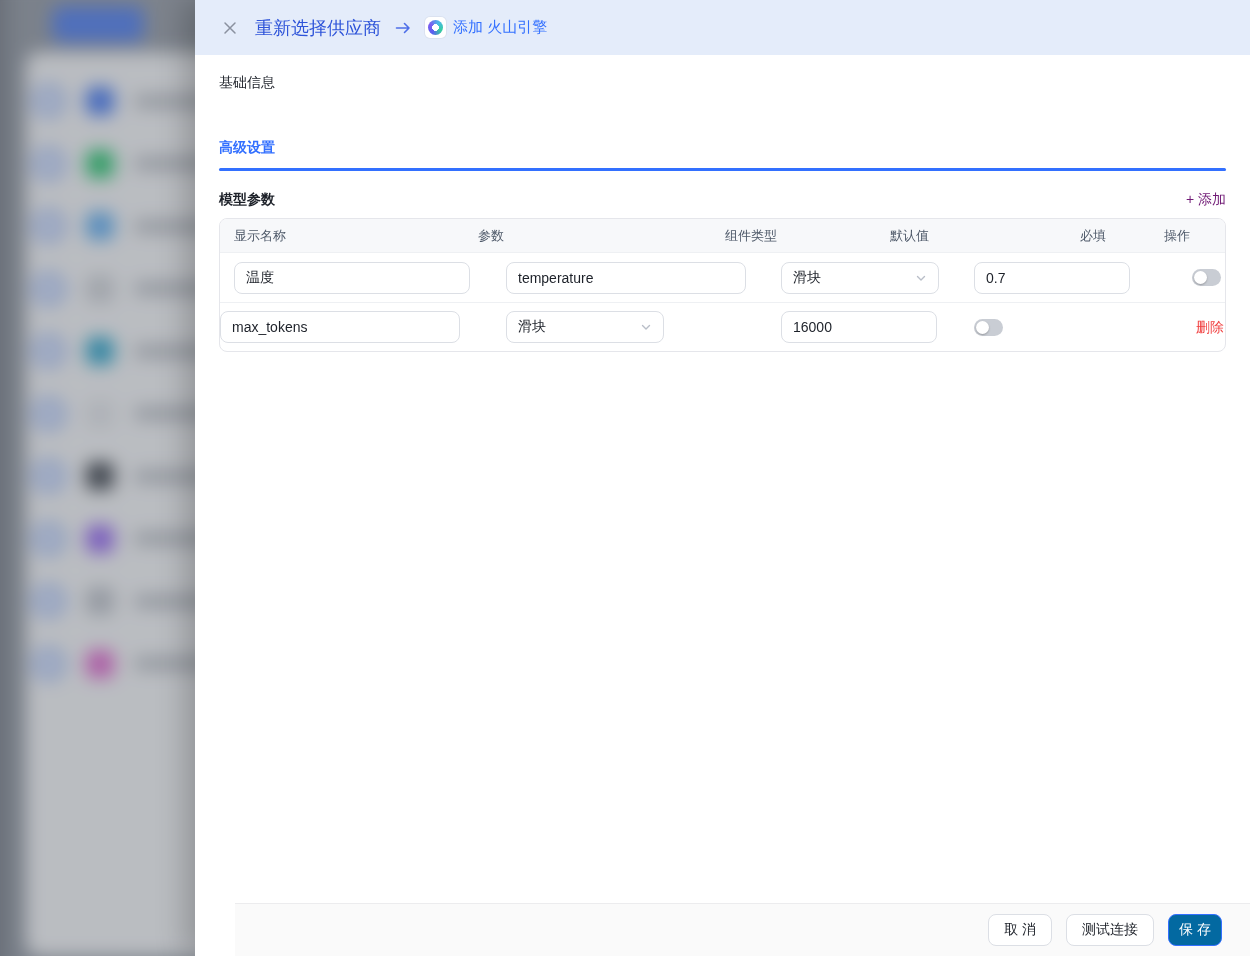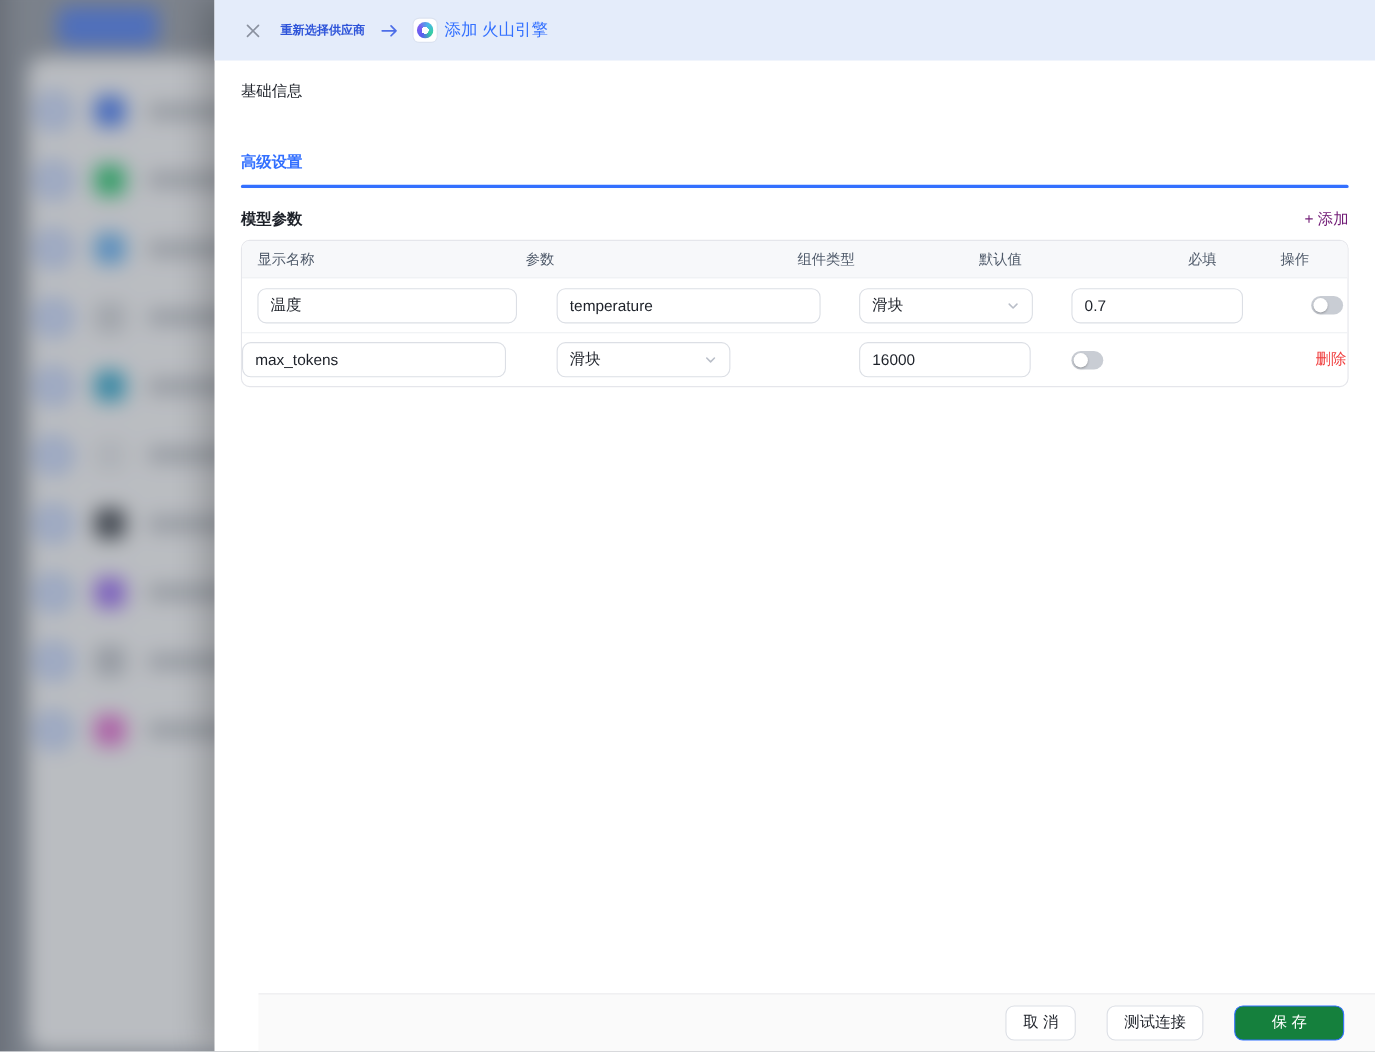--- a/index.html
+++ b/index.html
@@ -17,21 +17,21 @@
   .bg-ring { width:34px; height:34px; border-radius:50%; border:8px solid rgba(97,140,240,.45); background:#e8eefb; flex:0 0 auto; }
   .bg-ic { width:28px; height:28px; border-radius:7px; flex:0 0 auto; }
   .bg-txt { width:78px; height:13px; border-radius:7px; background:#b9bdc4; }
   .bg-dim { position:absolute; inset:0; background:rgba(52,58,68,.30); }
 
   
   .drawer { position:absolute; left:195px; top:0; right:0; bottom:0; background:#fff;
     box-shadow:-10px 0 28px rgba(0,0,0,.22); display:flex; flex-direction:column; }
   .dheader { height:55px; background:#e4ecfa; display:flex; align-items:center; padding:0 24px; gap:14px; flex:0 0 auto; }
   .x-btn { width:22px; height:22px; display:flex; align-items:center; justify-content:center; cursor:pointer; }
-  .crumb-back { font-size:11px; font-weight:bold; color:#2e54d9; cursor:pointer; }
+  .crumb-back { font-size:18px; font-weight:normal; color:#2e54d9; cursor:pointer; }
   .crumb-arrow { display:flex; align-items:center; }
   .logo-box { width:21px; height:21px; border-radius:5px; background:#fff; display:flex; align-items:center; justify-content:center;
     box-shadow:0 0 0 1px rgba(0,0,0,.04); }
   .logo-ring { width:15px; height:15px; border-radius:50%;
     background:radial-gradient(circle at 50% 50%, #ffffff 0 30%, transparent 31%),
                conic-gradient(from 210deg, #5a5ff0, #7c5cf0, #49b8e8, #35cf9f, #5a5ff0); }
   .crumb-action { font-size:15px; color:#3370ff; display:flex; align-items:center; gap:7px; cursor:pointer; }
 
   .dbody { flex:1 1 auto; overflow:hidden; }
   .tabs { margin:0 24px; padding-top:19px; display:flex; gap:34px; border-bottom:1px solid #e5e6eb;flex-direction:column; }
@@ -57,25 +57,25 @@
   .c2 .tin { width:240px; }
   .c4 .tin { width:156px; }
   .sel { width:158px; height:32px; border:1px solid #dcdfe5; border-radius:8px; background:#fff; display:flex;
     align-items:center; justify-content:space-between; padding:0 11px; font-size:14px; color:#1d2129; cursor:pointer; }
   .switch { width:29px; height:17px; border-radius:9px; background:#c9cdd4; position:relative; cursor:pointer; }
   .switch::after { content:''; position:absolute; left:2px; top:2px; width:13px; height:13px; border-radius:50%;
     background:#fff; box-shadow:0 1px 2px rgba(0,0,0,.25); }
   .del-link { font-size:14px; color:#f03e3e; cursor:pointer; }
 
   .dfooter { flex:0 0 auto; height:53px; background:#fafafa; border-top:1px solid #ececee; display:flex; align-items:center;
-    justify-content:flex-end; gap:28px; padding:0 28px;margin-left:40px; }
+    justify-content:flex-end; gap:14px; padding:0 28px;margin-left:40px; }
   .btn { height:32px; border-radius:8px; font-size:14px; cursor:pointer; display:flex; align-items:center; justify-content:center;
     font-family:"Liberation Sans","DejaVu Sans",sans-serif; }
   .btn.ghost { background:#fff; border:1px solid #dcdfe5; color:#1d2129; padding:0 15px; }
-  .btn.primary { background:#15803d; border:1px solid #3370ff; color:#fff; padding:0 33px; }
+  .btn.primary { background:#0369a1; border:1px solid #3370ff; color:#fff; padding:0 10px; }
 </style>
 </head>
 <body>
 
 <div class="stage">
 
   <div class="backdrop">
     <div class="bg-inner">
       <div class="bg-card"></div>
       <div class="bg-topbtn"></div>

